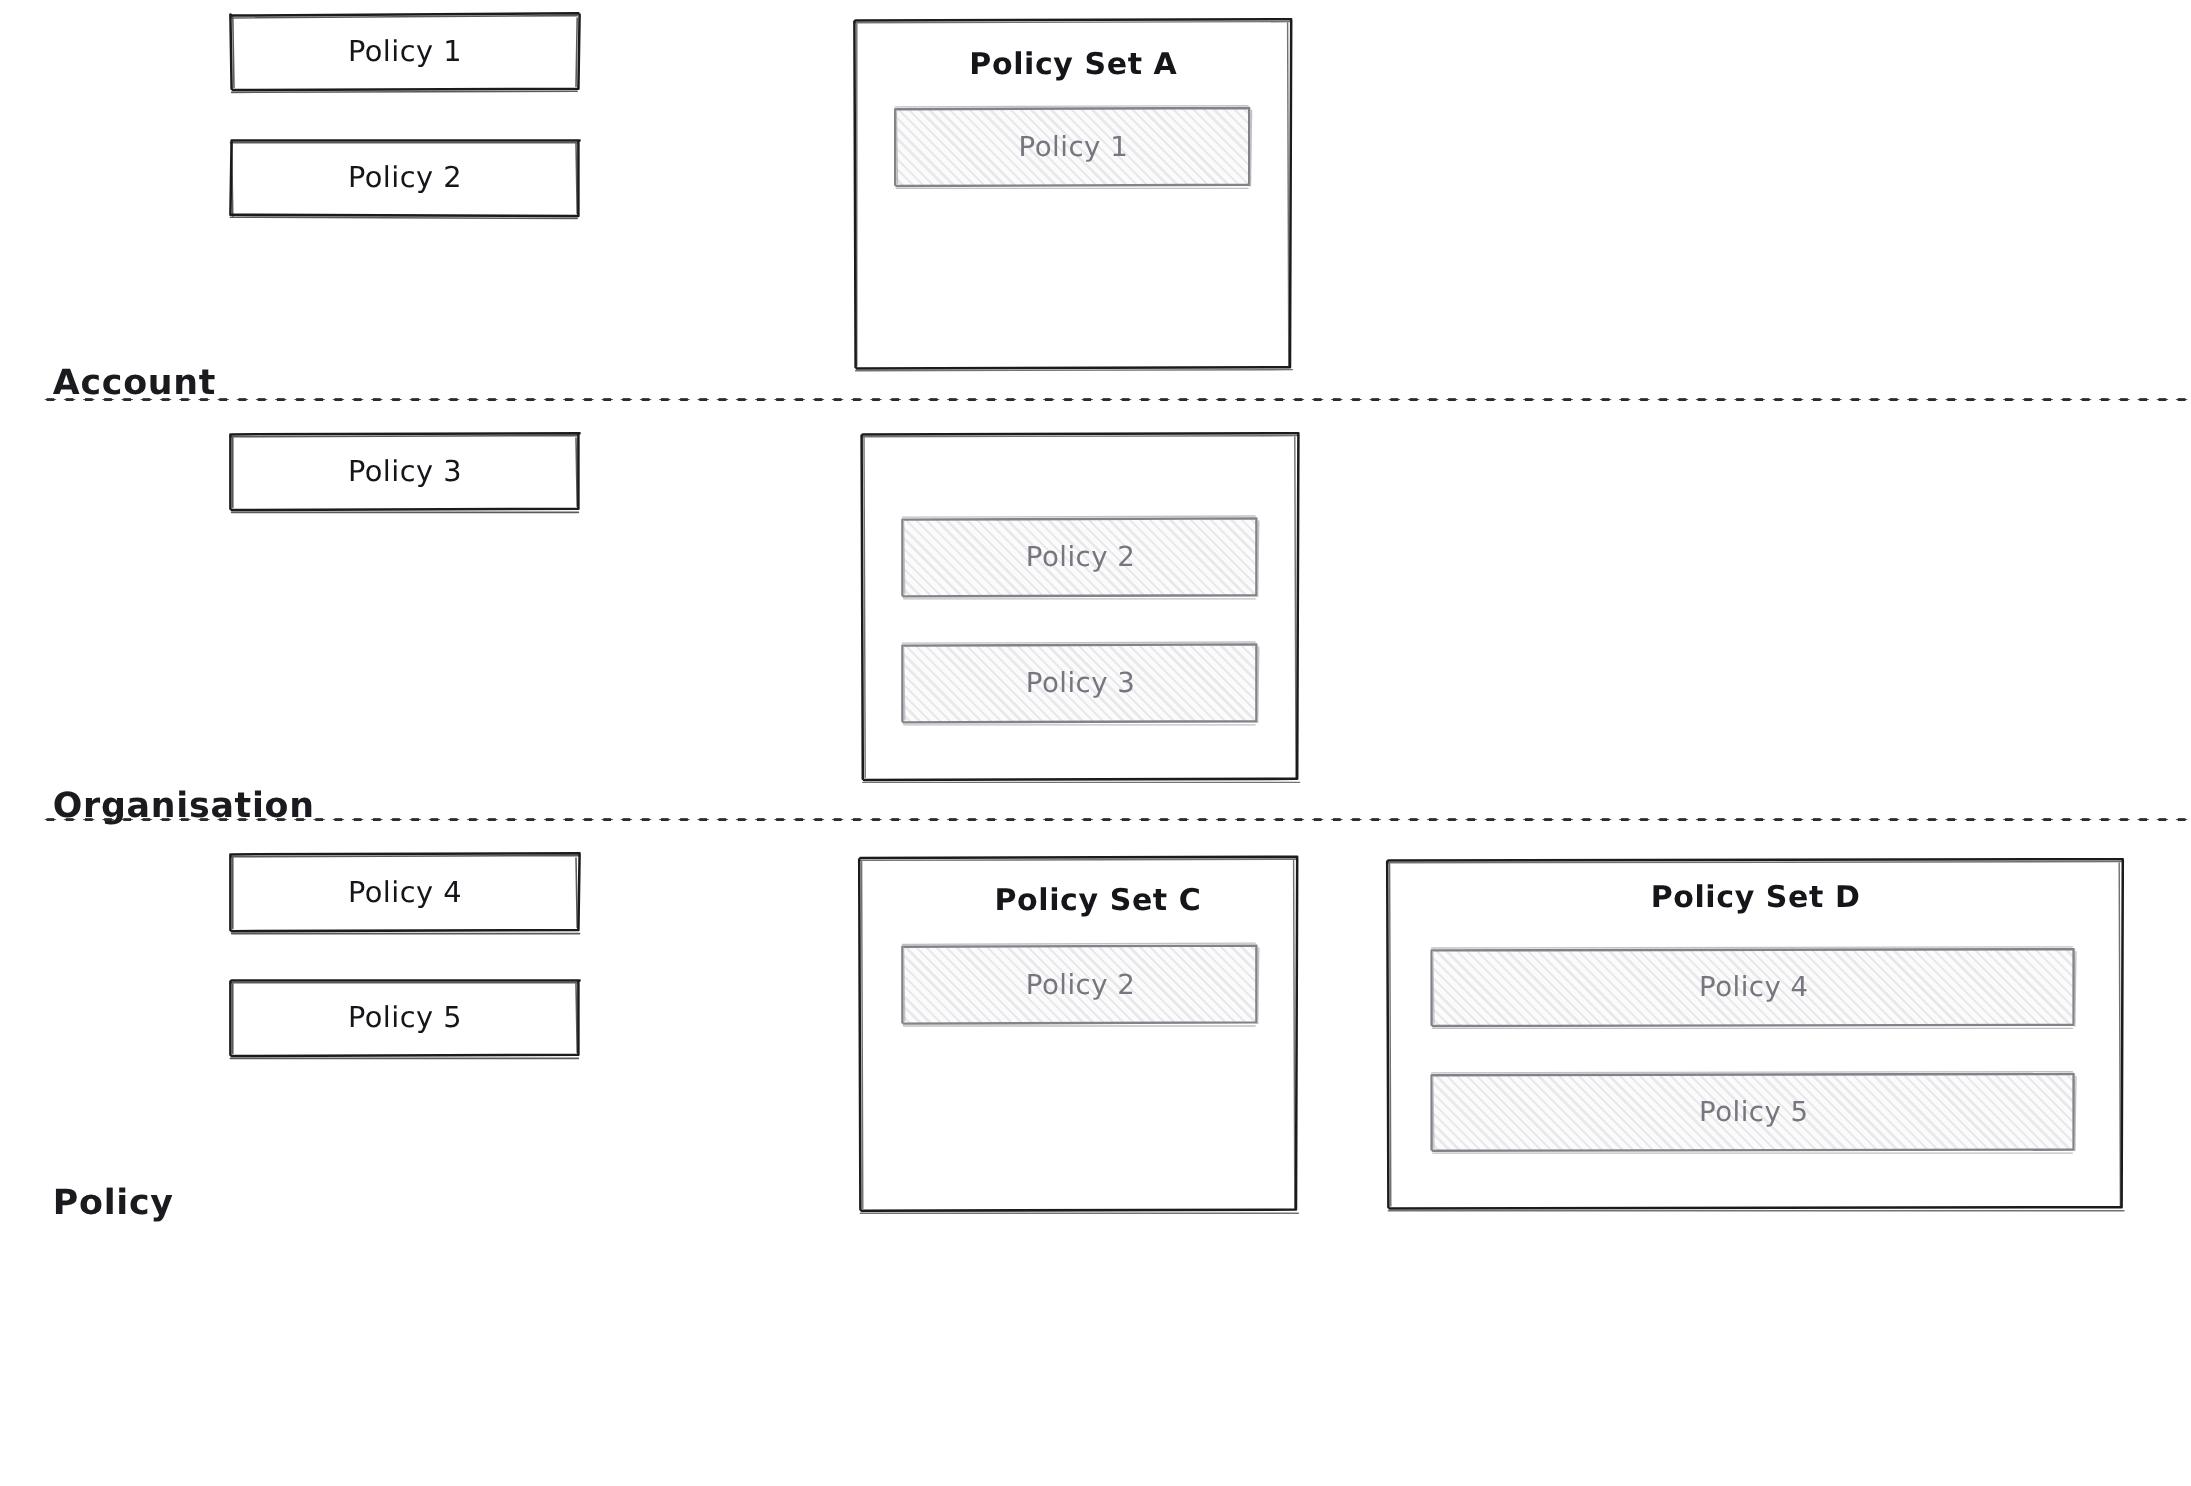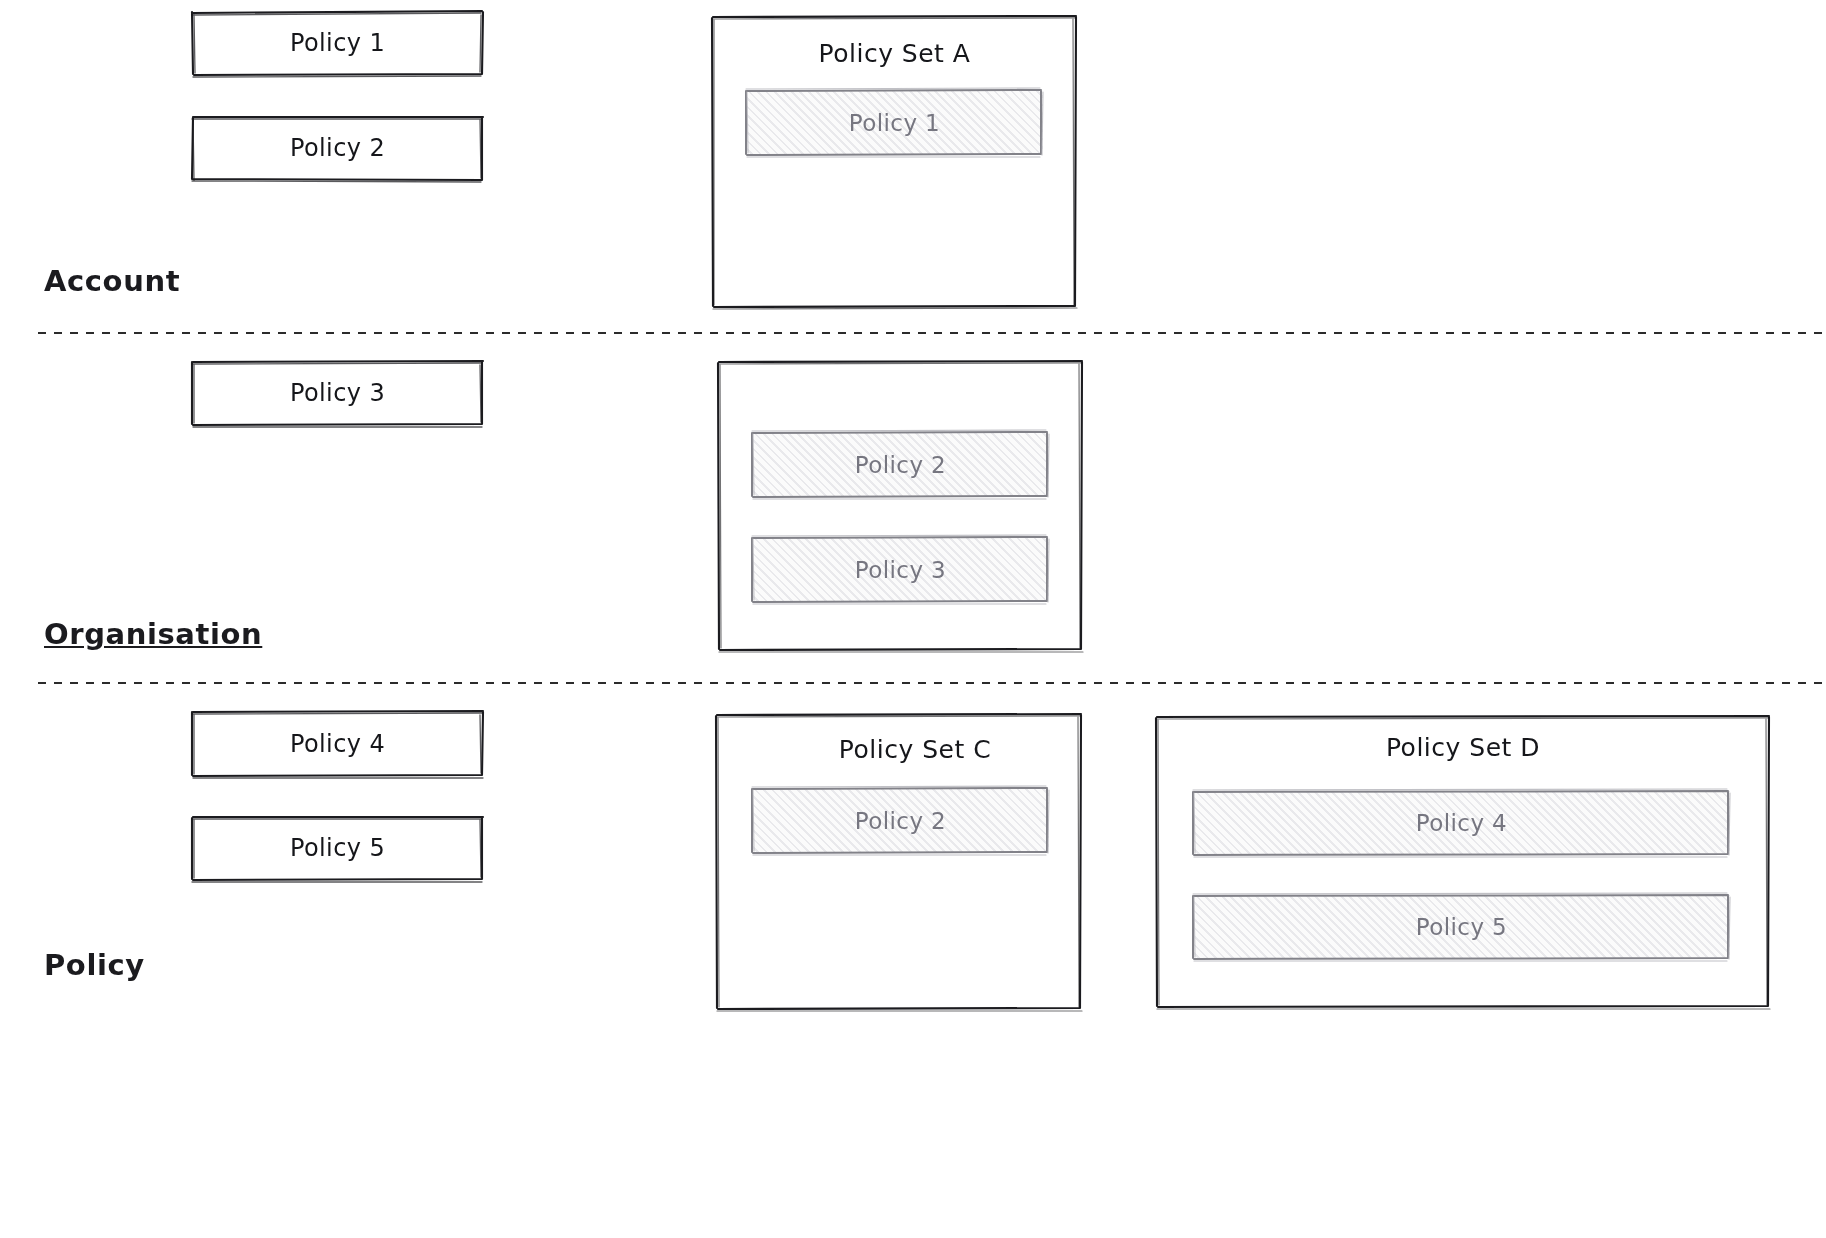--- a/index.html
+++ b/index.html
@@ -12,20 +12,21 @@
 
   
   .band-label{
     position:absolute;
     font-family:"DejaVu Sans","Liberation Sans",sans-serif;
     font-size:29px;
     font-weight:600;
     letter-spacing:0.6px;
     color:#1b1b1f;
     white-space:nowrap;
+    margin-top:37px;
     -webkit-font-smoothing:antialiased;
   }
 
   
   .divider{
     position:absolute;
     left:34px;
     width:1792px;
     height:4px;
     background-image:radial-gradient(#2b2b2b 38%, rgba(0,0,0,0) 42%);
@@ -49,21 +50,21 @@
 
   
   .policy-set{
     position:absolute;
     background:#ffffff;
   }
   .policy-set .sk{position:absolute;inset:-6px;pointer-events:none;}
   .policy-set .set-title{
     position:absolute;left:0;right:0;
     text-align:center;
-    font-size:25px;font-weight:400;color:#15161a;
+    font-size:25px;font-weight:700;color:#15161a;
     letter-spacing:0.5px;white-space:nowrap;
     z-index:3;
   }
 
   
   .policy-hatched{
     position:absolute;
     display:flex;align-items:center;justify-content:center;
     background-color:#fbfbfb;
     background-image:repeating-linear-gradient(
@@ -144,21 +145,21 @@
     </div>
     <div class="policy-hatched" style="left:34px;top:175px;width:297px;height:65px;">
       <svg class="sk" viewBox="0 0 307 75" preserveAspectRatio="none">
         <path d="M6,6 L300,5 M300,6 L300,69 M300,69 L6,70 M5,69 L5,6" stroke="#828289" stroke-width="2"></path>
         <path d="M5,4 L299,3 M302,7 L301,70 M299,72 L6,72 M7,68 L6,7" stroke="#b5b5bb" stroke-width="1.1" opacity="0.85"></path>
       </svg>
       <span class="lbl">Policy 3</span>
     </div>
   </div>
 
-  <div class="band-label" style="left:44px;top:617px;text-decoration:underline;">Organisation</div>
+  <div class="band-label" style="left:44px;top:617px;">Organisation</div>
 
   <div class="divider" style="top:681px;"></div>
 
   <div class="policy-plain" style="left:192px;top:712px;width:291px;height:63px;">
     <svg class="sk" viewBox="0 0 303 75" preserveAspectRatio="none">
       <path d="M7,6 L297,5 M297,6 L296,69 M296,69 L7,70 M6,69 L6,6" stroke="#1b1b1f" stroke-width="2.1"></path>
       <path d="M6,8 L296,7 M294,9 L295,67 M297,72 L7,72 M8,68 L8,8" stroke="#1b1b1f" stroke-width="1.3" opacity="0.72"></path>
     </svg>
     <span class="lbl">Policy 4</span>
   </div>

